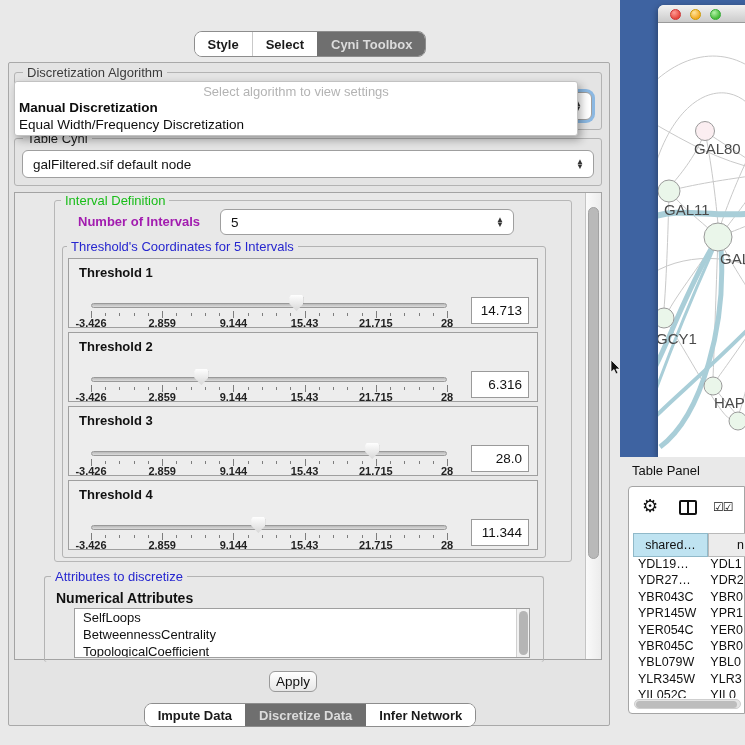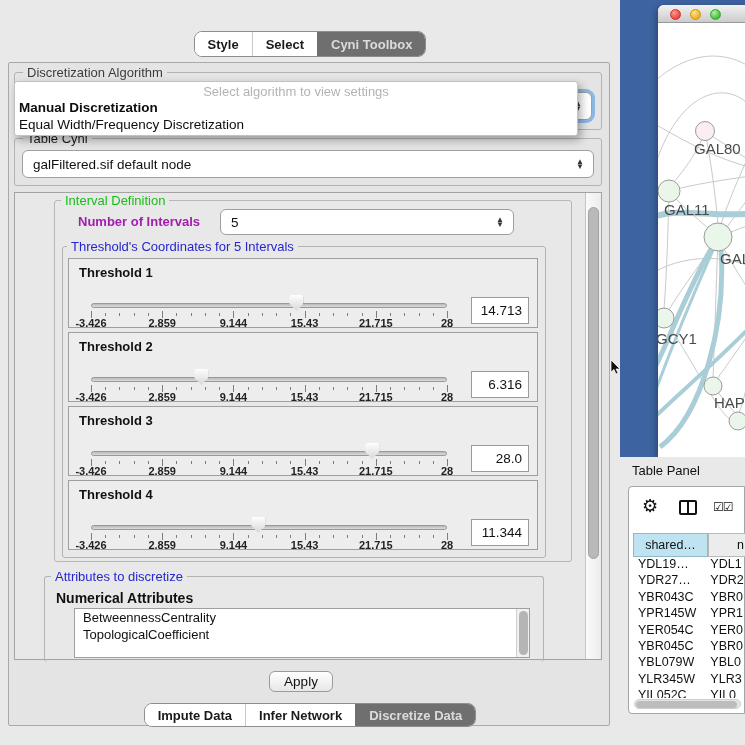--- a/index.html
+++ b/index.html
@@ -332,40 +332,41 @@
       </div>
     </div>
 
   <div class="abs groupbox" style="left:44px;top:576px;width:500px;height:86px;border-bottom:none;">
     <span class="group-title" style="left:6px;top:-8px;background:#e8e8e8;color:#2626cf;">Attributes to discretize</span>
   </div>
   <div class="abs" style="left:56px;top:590px;font-size:14px;font-weight:bold;color:#111;">Numerical Attributes</div>
   <div class="abs attr-list">
     <div>
 
+    <div class="item">SelfLoops</div>
         <div class="item">BetweennessCentrality</div>
         <div class="item">TopologicalCoefficient</div>
       </div>
     <div class="attr-sb">
         <div class="thumb"></div>
       </div>
   </div>
 
-  <div class="abs btn" style="left:269px;top:671px;width:64px;height:21px;line-height:19px;">Apply</div>
+  <div class="abs btn" style="left:269px;top:671px;width:48px;height:21px;line-height:19px;">Apply</div>
 
   <div class="abs" id="bottom-tabs">
     <span class="tabset">
       <span class="tab">
           <span>Impute Data</span>
         </span>
+      <span class="tab selected">
+          <span>Discretize Data</span>
+        </span>
       <span class="tab">
           <span>Infer Network</span>
-        </span>
-      <span class="tab selected">
-          <span>Discretize Data</span>
         </span>
     </span>
   </div>
 
   <div class="abs desktop"></div>
   <div class="abs net-window">
     <div class="net-titlebar">
       <span class="tl red"></span>
       <span class="tl yellow"></span>
       <span class="tl green"></span>

